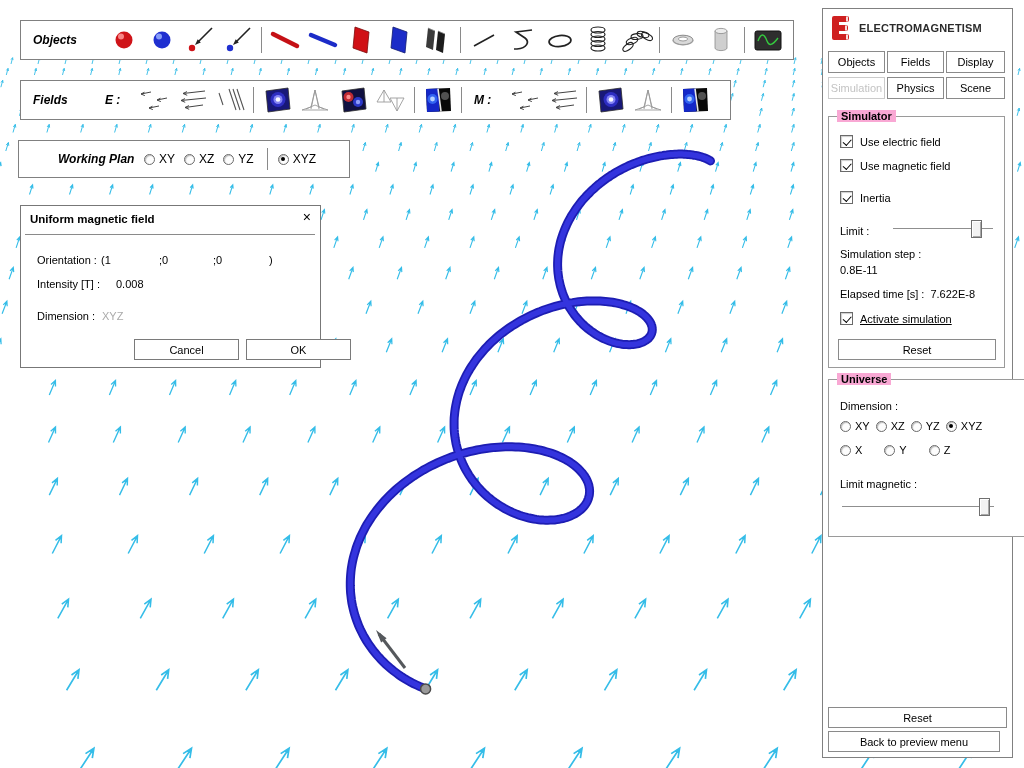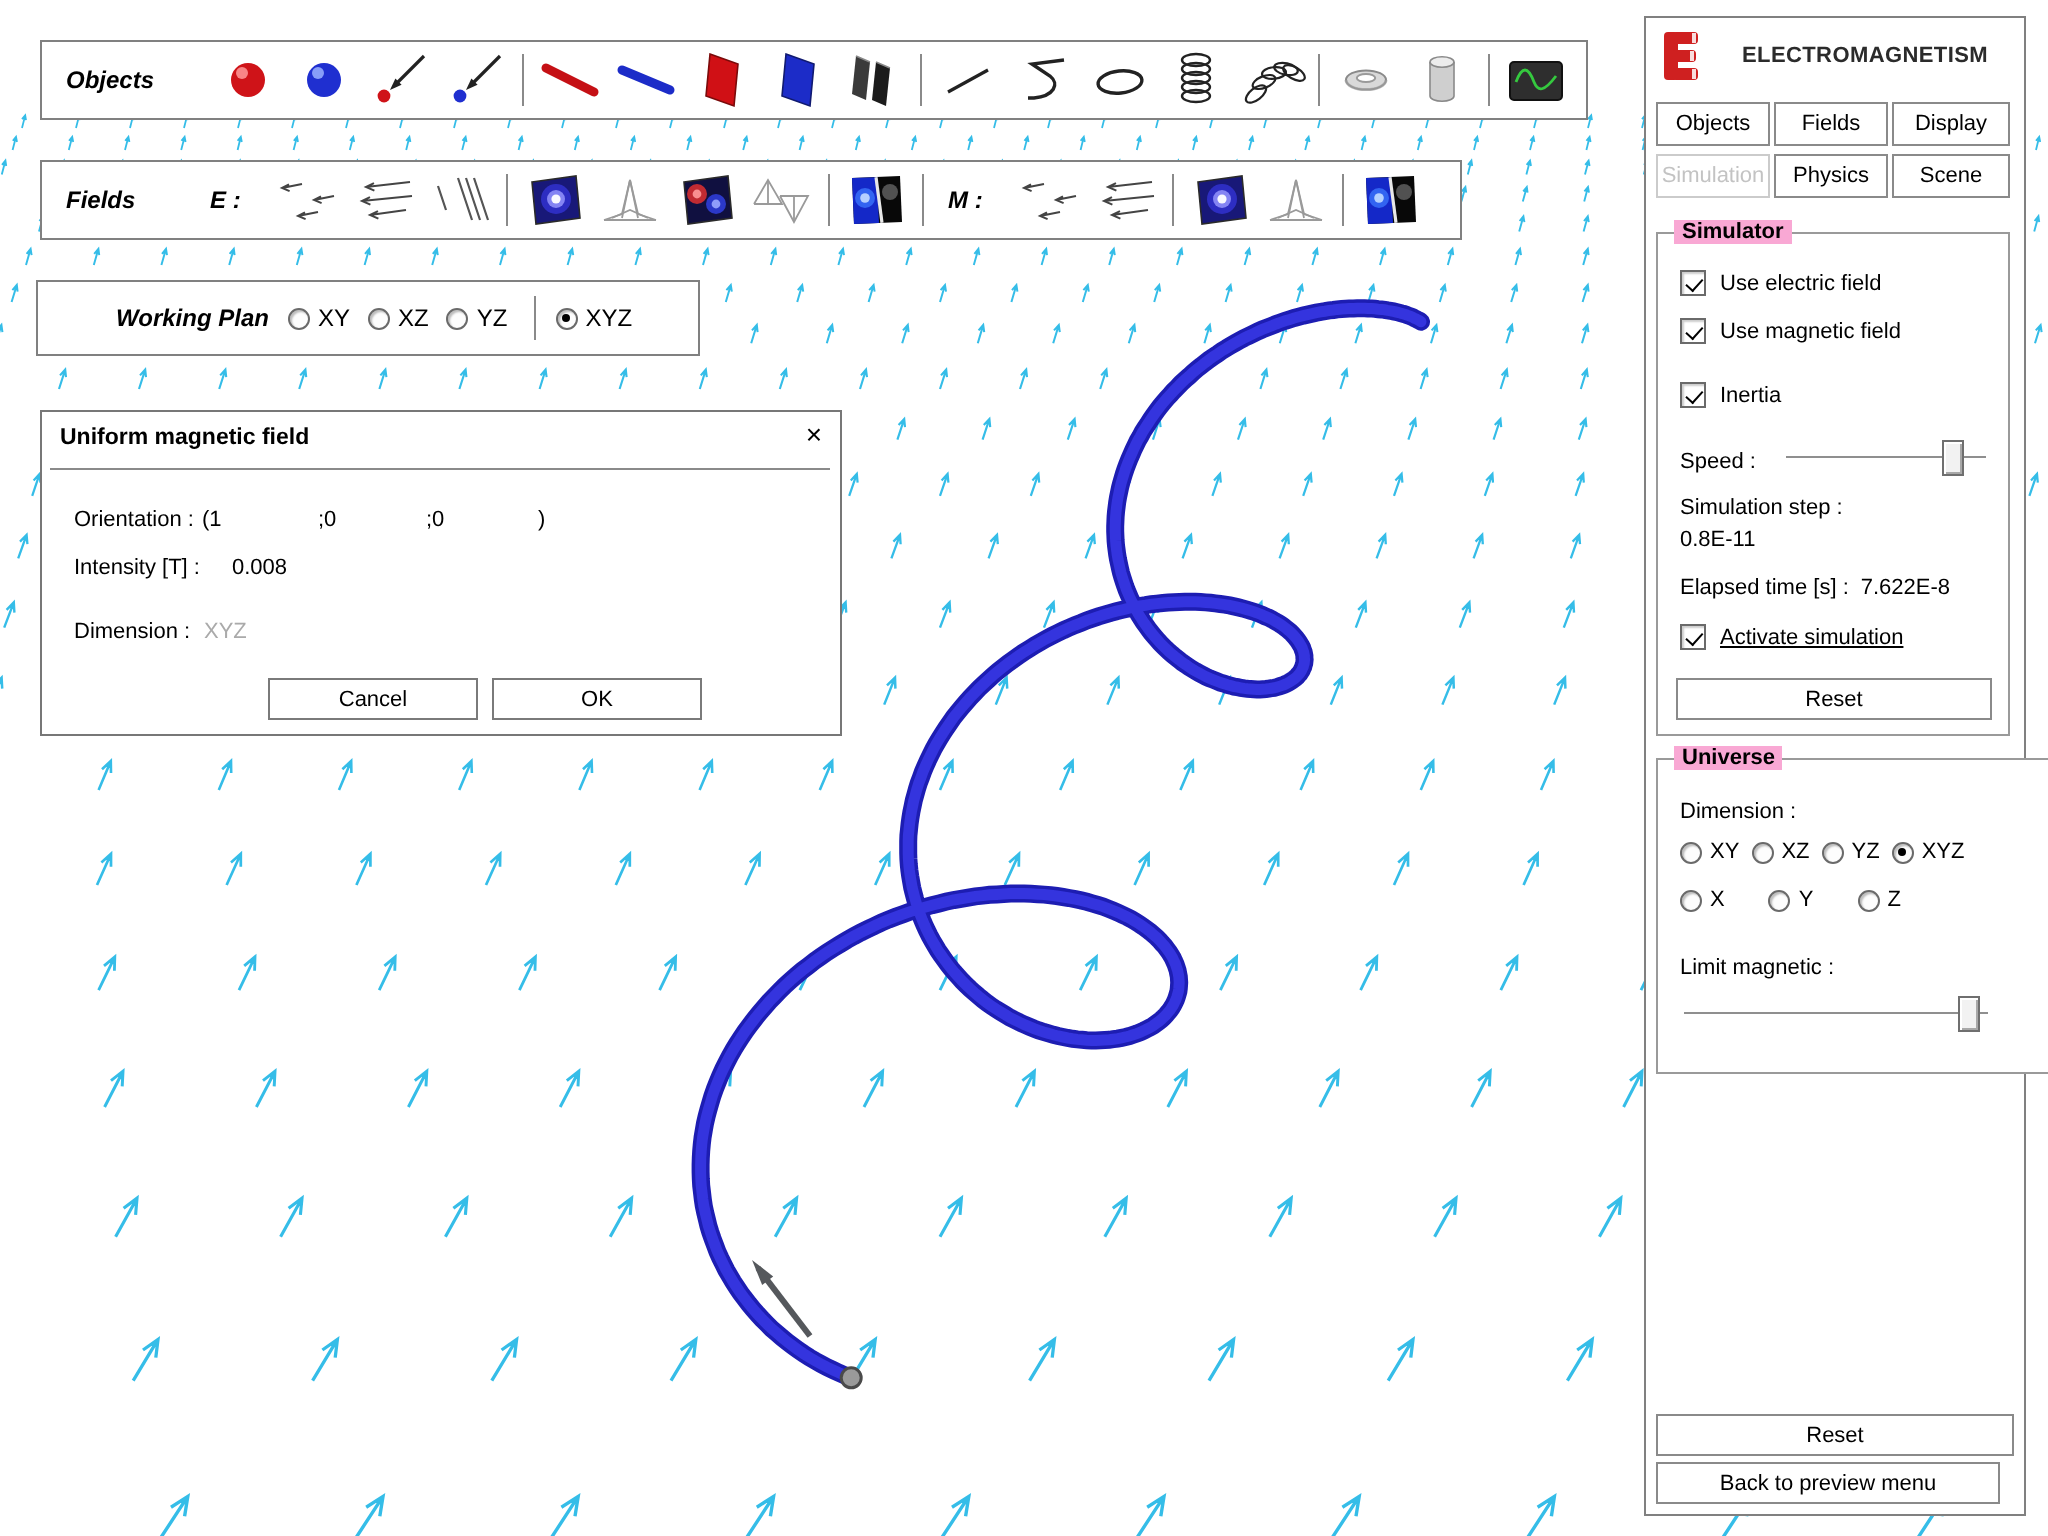--- a/index.html
+++ b/index.html
@@ -26,35 +26,35 @@
   .wp-label{font-style:italic;font-weight:bold;font-size:12px;width:86px;flex:0 0 auto}
   .radio-row{display:flex;align-items:center}
   .radio-item{display:flex;align-items:center;margin-right:9px;font-size:12px;cursor:pointer}
   .radio{width:11px;height:11px;min-width:11px;border:1px solid #6a6a6a;border-radius:50%;
          background:#fdfdfd;position:relative;margin-right:4px;box-shadow:inset 1px 1px 1px rgba(0,0,0,.25)}
   .radio.checked::after{content:"";position:absolute;left:2.5px;top:2.5px;width:4px;height:4px;
          border-radius:50%;background:#000}
   .vdiv{width:1px;height:22px;background:#8a8a8a;margin:0 10px 0 4px}
 
   
-  .dialog{position:absolute;left:20px;top:205px;width:401px;height:163px;background:#fff;
+  .dialog{position:absolute;left:20px;top:205px;width:301px;height:163px;background:#fff;
           border:1px solid #777;z-index:3;font-size:11px}
   .dlg-title{position:absolute;left:9px;top:7px;font-weight:bold;font-size:11.5px}
   .dlg-close{position:absolute;right:9px;top:4px;font-size:14px;line-height:14px;cursor:pointer}
   .dlg-sep{position:absolute;left:4px;right:5px;top:28px;border-top:1px solid #8a8a8a}
   .dlg-text{position:absolute;font-size:11px;white-space:nowrap}
   .dim-value{color:#aaa}
   .dlg-btn{position:absolute;width:105px;height:21px;border:1px solid #7a7a7a;background:#fff;
            font-size:11px;display:flex;align-items:center;justify-content:center;cursor:pointer}
 
   
   .sidebar{position:absolute;left:822px;top:8px;width:191px;height:750px;background:#fff;
            border:1px solid #808080;z-index:2;font-size:11px}
   .brand{position:absolute;left:8px;top:6px;display:flex;align-items:center}
-  .brand-text{font-weight:bold;font-size:11px;letter-spacing:.2px;margin-left:20px;color:#2b2b2b}
+  .brand-text{font-weight:bold;font-size:11px;letter-spacing:.2px;margin-left:8px;color:#2b2b2b}
   #nav-buttons{position:absolute;left:5px;top:42px;display:grid;
                grid-template-columns:57px 57px 59px;grid-auto-rows:22px;gap:4px 2px}
   .nav-btn{border:1px solid #8a8a8a;background:#fff;display:flex;align-items:center;
            justify-content:center;font-size:11px;cursor:pointer}
   .nav-btn.disabled{color:#c3c3c3;border-color:#cbcbcb;cursor:default}
   .group{position:absolute;border:1px solid #9a9a9a;background:#fff}
   .legend{position:absolute;top:-7px;left:8px;background:#f9a8d4;padding:0 4px;font-weight:bold;font-size:11px}
   #sim-group{left:5px;top:107px;width:177px;height:252px}
   #uni-group{left:5px;top:370px;width:200px;height:158px}
   .cb-row{position:absolute;left:11px;display:flex;align-items:center;cursor:pointer;white-space:nowrap}
@@ -447,21 +447,21 @@
         <span class="cb-label">Use electric field</span>
       </div>
       <div class="cb-row" id="cb-magnetic">
         <span class="checkbox checked"></span>
         <span class="cb-label">Use magnetic field</span>
       </div>
       <div class="cb-row" id="cb-inertia">
         <span class="checkbox checked"></span>
         <span class="cb-label">Inertia</span>
       </div>
-      <span class="sim-label" id="speed-label">Speed :</span>
+      <span class="sim-label" id="speed-label">Limit :</span>
       <div class="slider" id="speed-slider">
         <div class="track"></div>
         <div class="thumb" style="left: 78px;"></div>
       </div>
       <span class="sim-label" id="step-label">Simulation step :</span>
       <span class="sim-label" id="step-value">0.8E-11</span>
       <div id="elapsed-row">
         <span>Elapsed time [s] :</span>
         <span id="elapsed-value">7.622E-8</span>
       </div>

